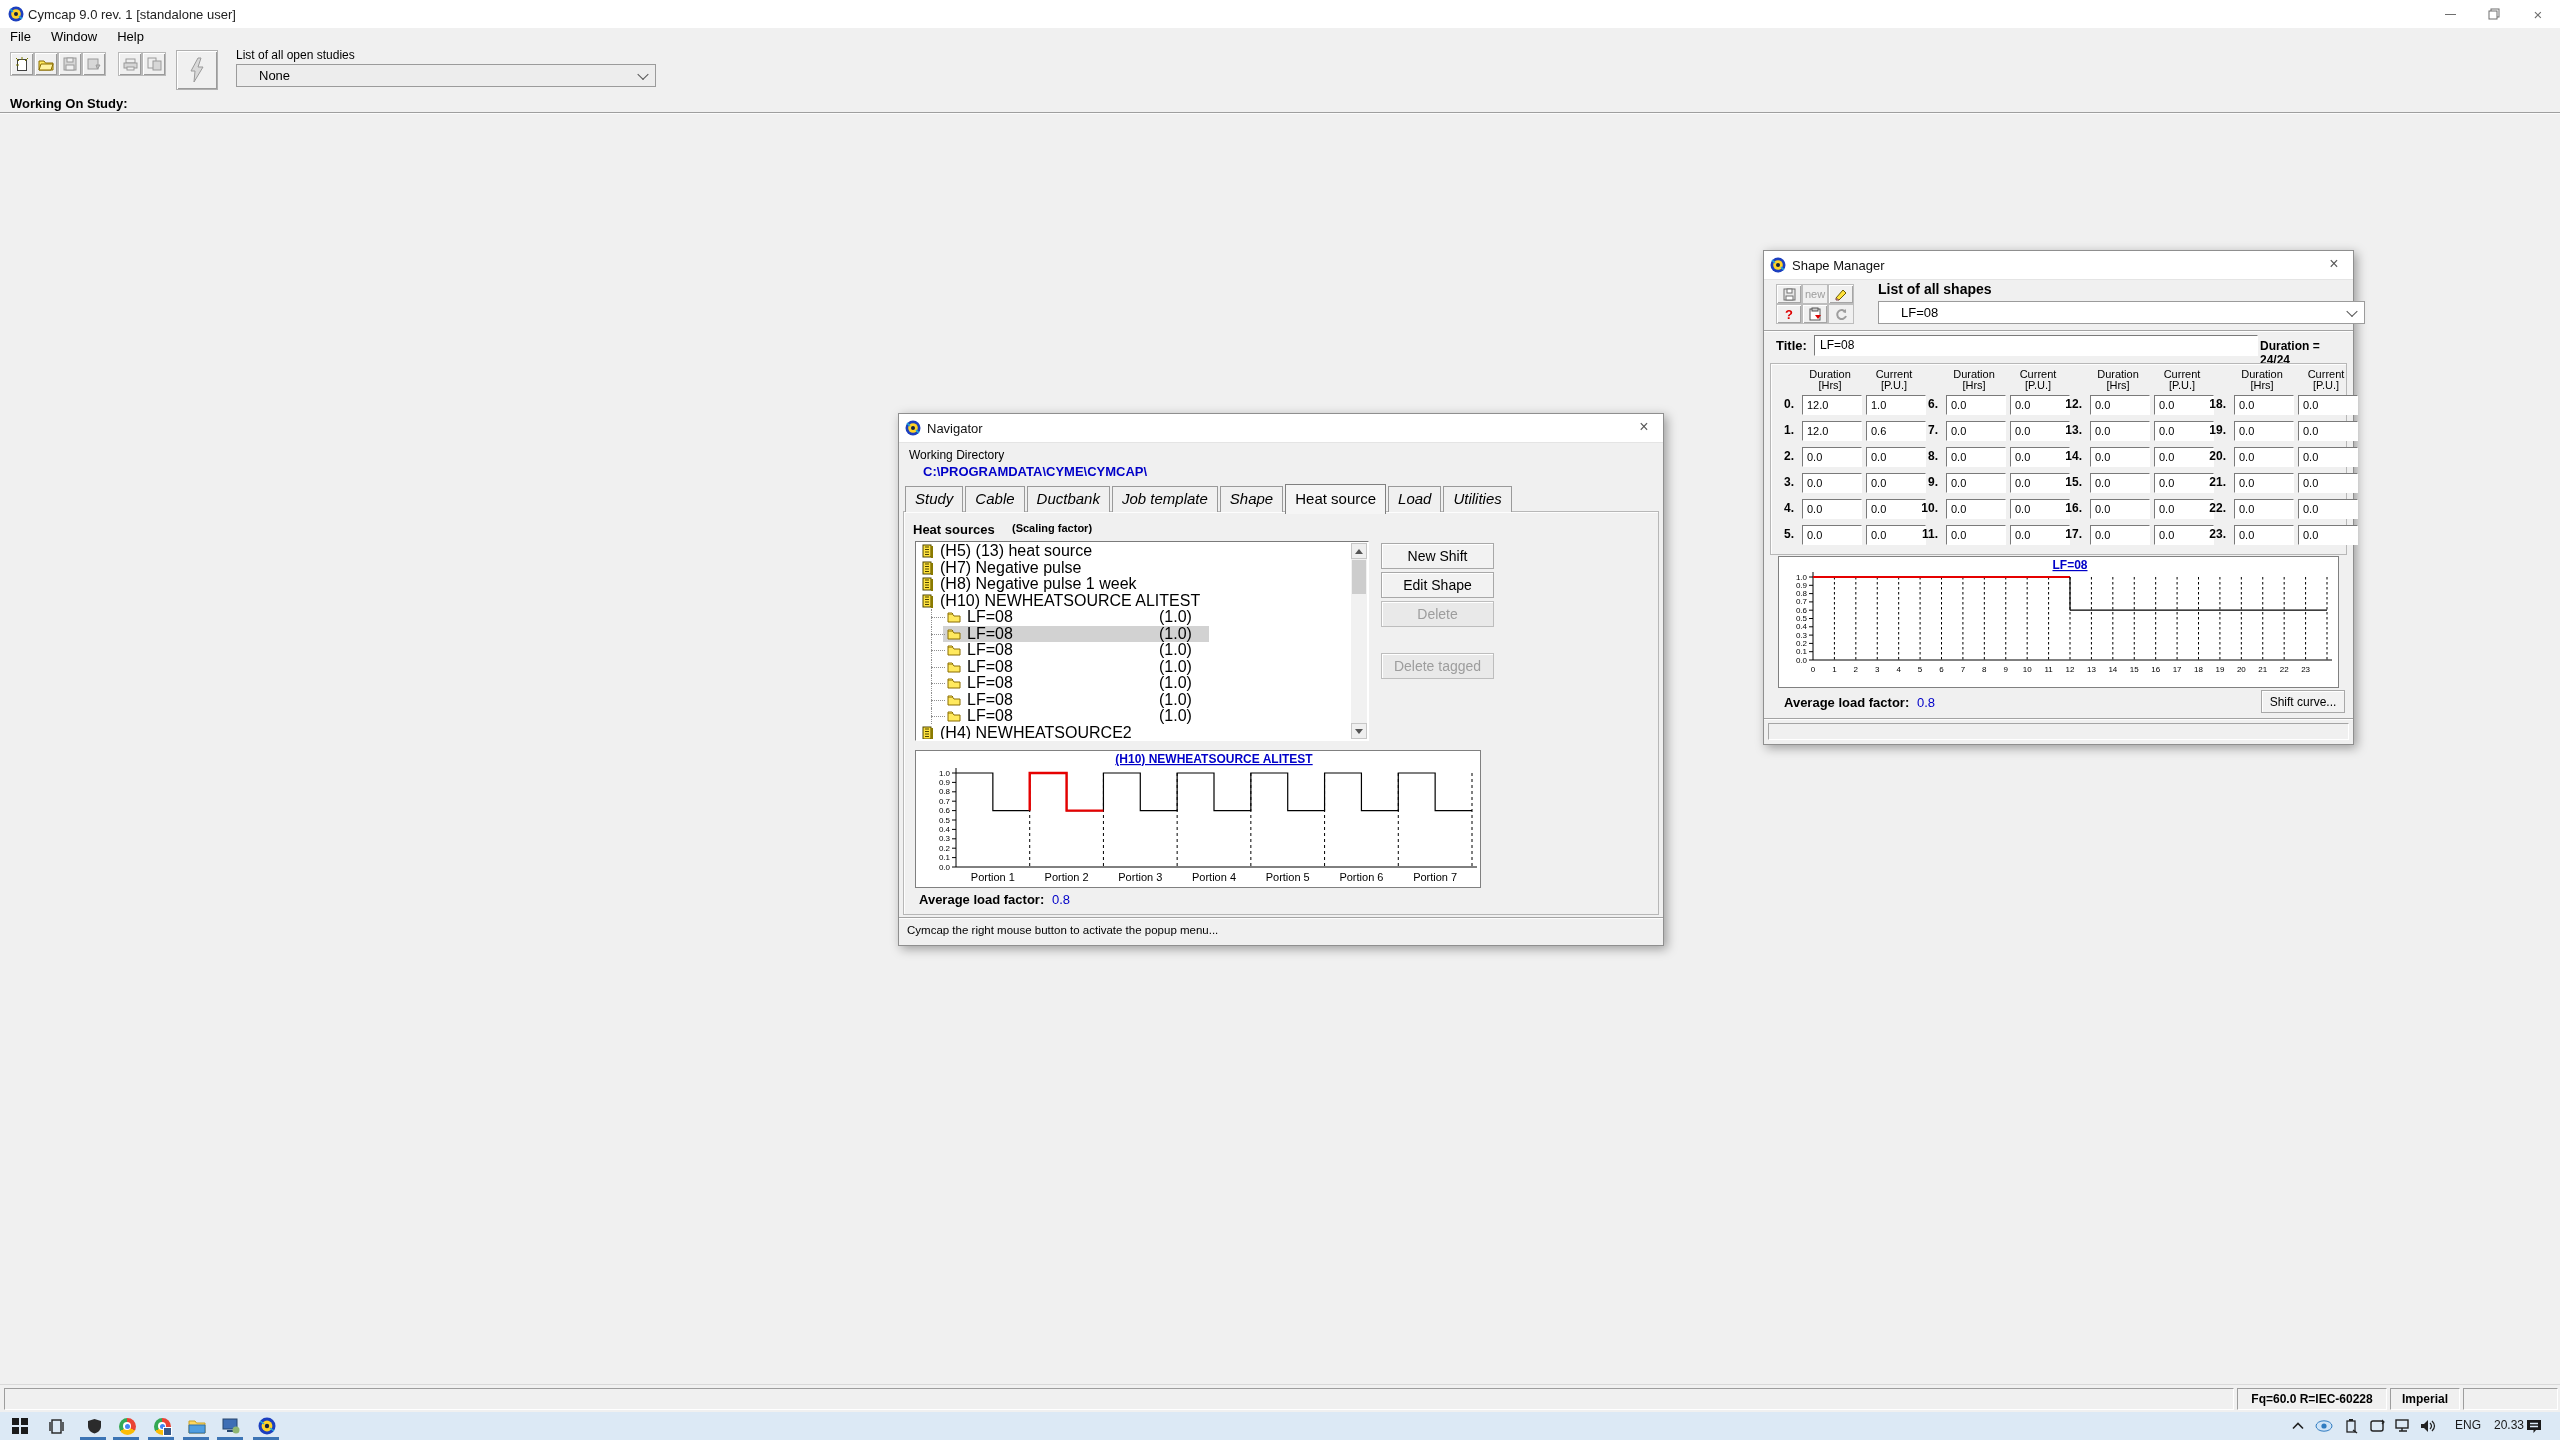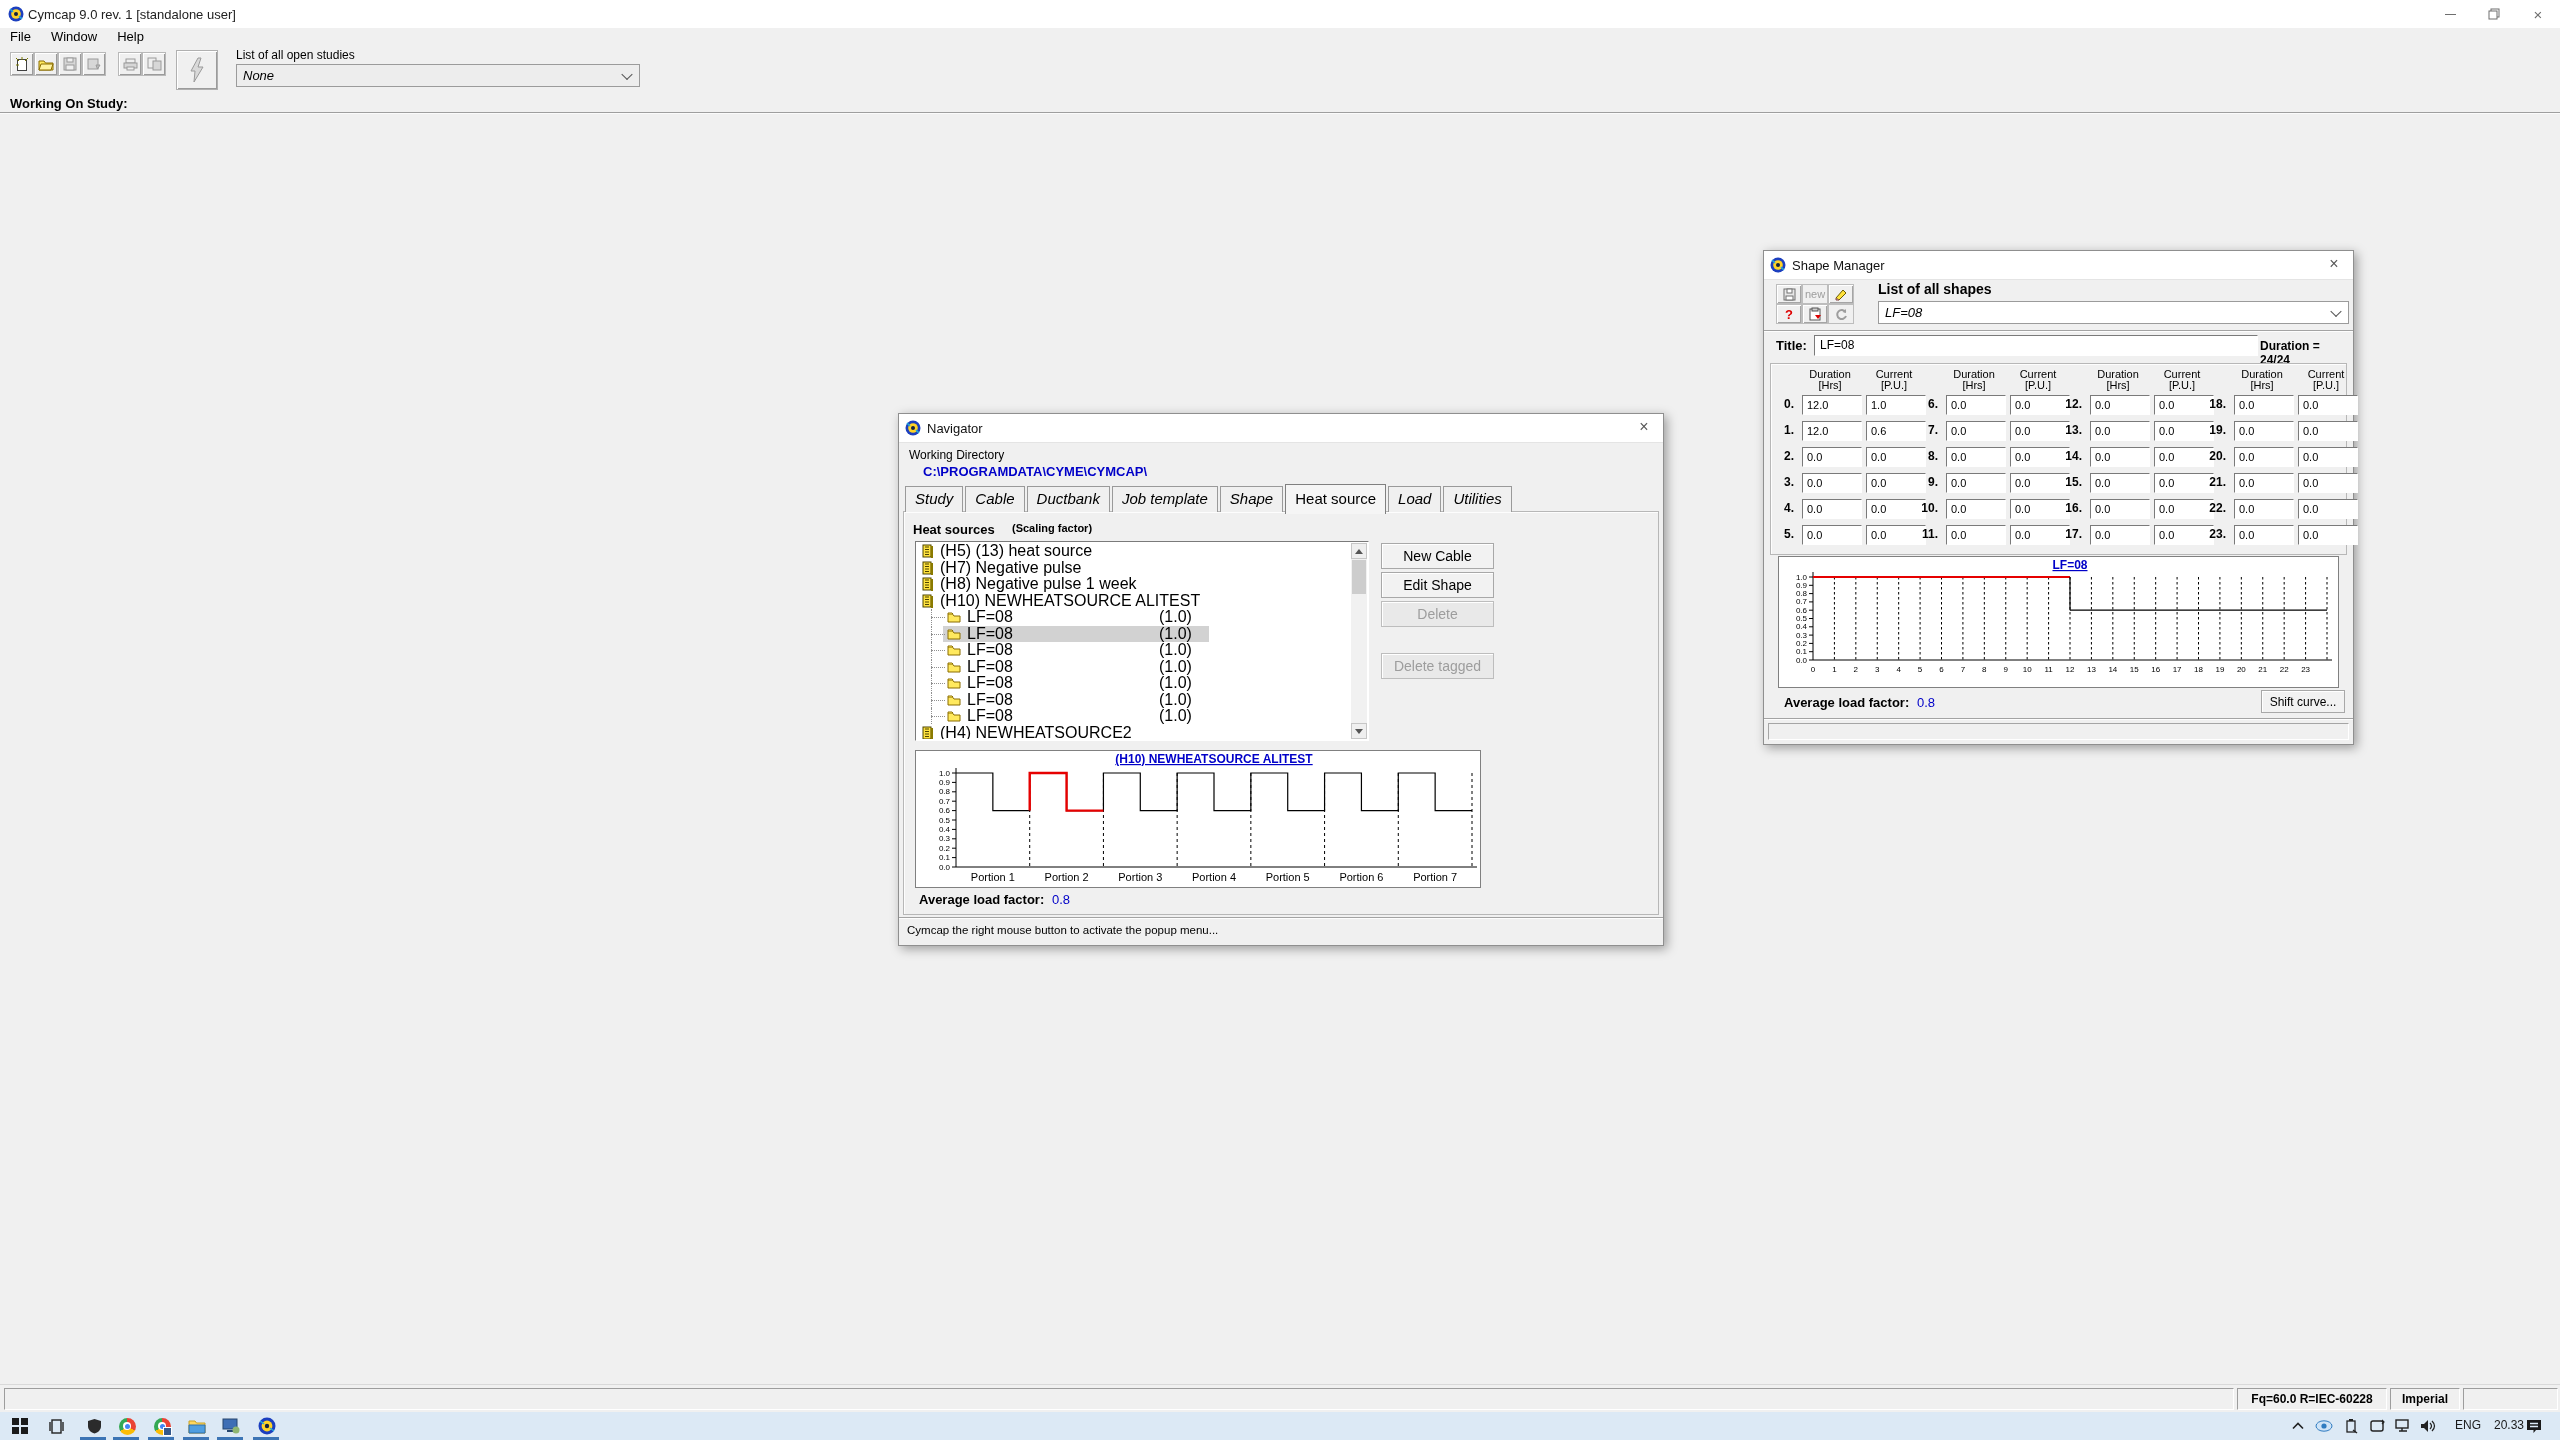--- a/index.html
+++ b/index.html
@@ -19,21 +19,21 @@
   #menu-bar{left:0;top:28px;width:2560px;height:18px;display:flex;gap:0;background:#f0f0f0;}
   #menu-bar .mi{font-size:13px;padding:1px 10px;}
   #main-toolbar{left:0;top:46px;width:2560px;height:48px;background:#f0f0f0;}
   .tbtn{position:absolute;width:22px;height:22px;background:#f0f0f0;
     border:1px solid #b9b9b9;box-shadow:inset 1px 1px 0 #fff, inset -1px -1px 0 #9b9b9b;
     display:flex;align-items:center;justify-content:center;}
   #run-btn{position:absolute;left:176px;top:4px;width:40px;height:38px;background:#f0f0f0;
     border:1px solid #b0b0b0;box-shadow:inset 1px 1px 0 #fff, inset -1px -1px 0 #9b9b9b;
     display:flex;align-items:center;justify-content:center;}
   .small-label{font-size:12px;}
-  .combo{background:#ededed;border:1px solid #9b9b9b;display:flex;align-items:center;font-size:13px;padding-left:6px;position:absolute;font-style:italic;}
+  .combo{background:#ededed;border:1px solid #9b9b9b;display:flex;align-items:center;font-size:13px;padding-left:22px;position:absolute;}
   .combo .chev{position:absolute;right:8px;top:50%;width:7px;height:7px;border-right:1px solid #555;border-bottom:1px solid #555;transform:translateY(-70%) rotate(45deg);}
   #working-on{left:10px;top:96px;font-size:13px;font-weight:bold;}
   #client-area{left:0;top:112px;width:2560px;height:1272px;background:#f0f0f0;border-top:1px solid #9e9e9e;box-shadow:inset 0 1px 0 #fbfbfb;}
   
   #app-statusbar{left:0;top:1384px;width:2560px;height:28px;background:#f0f0f0;border-top:1px solid #d9d9d9;}
   .spanel{position:absolute;top:3px;height:20px;border:1px solid;border-color:#9d9d9d #ffffff #ffffff #9d9d9d;
     font-size:12px;font-weight:bold;display:flex;align-items:center;justify-content:center;background:#f0f0f0;}
   
   #taskbar{left:0;top:1412px;width:2560px;height:28px;background:#dce9f5;}
   .tb-ic{position:absolute;top:3px;width:24px;height:22px;display:flex;align-items:center;justify-content:center;}
@@ -319,21 +319,21 @@
           <div class="tri-up"></div>
         </div>
       <div class="sthumb" style="top:17px;height:34px"></div>
       <div class="sarrow" style="bottom:0">
           <div class="tri-dn"></div>
         </div>
     </div>
   </div>
 
   <div id="nav-buttons" style="z-index:2">
-      <div class="pbtn" style="left: 482px; top: 129px; width: 111px; height: 24px; z-index: 2;">New Cable</div>
+      <div class="pbtn" style="left: 482px; top: 129px; width: 111px; height: 24px; z-index: 2;">New Shift</div>
       <div class="pbtn" style="left: 482px; top: 158px; width: 111px; height: 24px; z-index: 2;">Edit Shape</div>
       <div class="pbtn disabled" style="left: 482px; top: 187px; width: 111px; height: 24px; z-index: 2;">Delete</div>
       <div class="pbtn disabled" style="left: 482px; top: 239px; width: 111px; height: 24px; z-index: 2;">Delete tagged</div>
     </div>
 
   <svg id="nav-chart" class="chartbox" style="left:16px;top:336px;z-index:2" width="564" height="136">
       <line x1="40" y1="17" x2="40" y2="116" stroke="#000"></line>
       <line x1="40" y1="116" x2="561" y2="116" stroke="#000"></line>
       <line x1="36" y1="22" x2="40" y2="22" stroke="#000"></line>
       <text x="34" y="24.5" text-anchor="end" font-size="8">1.0</text>

